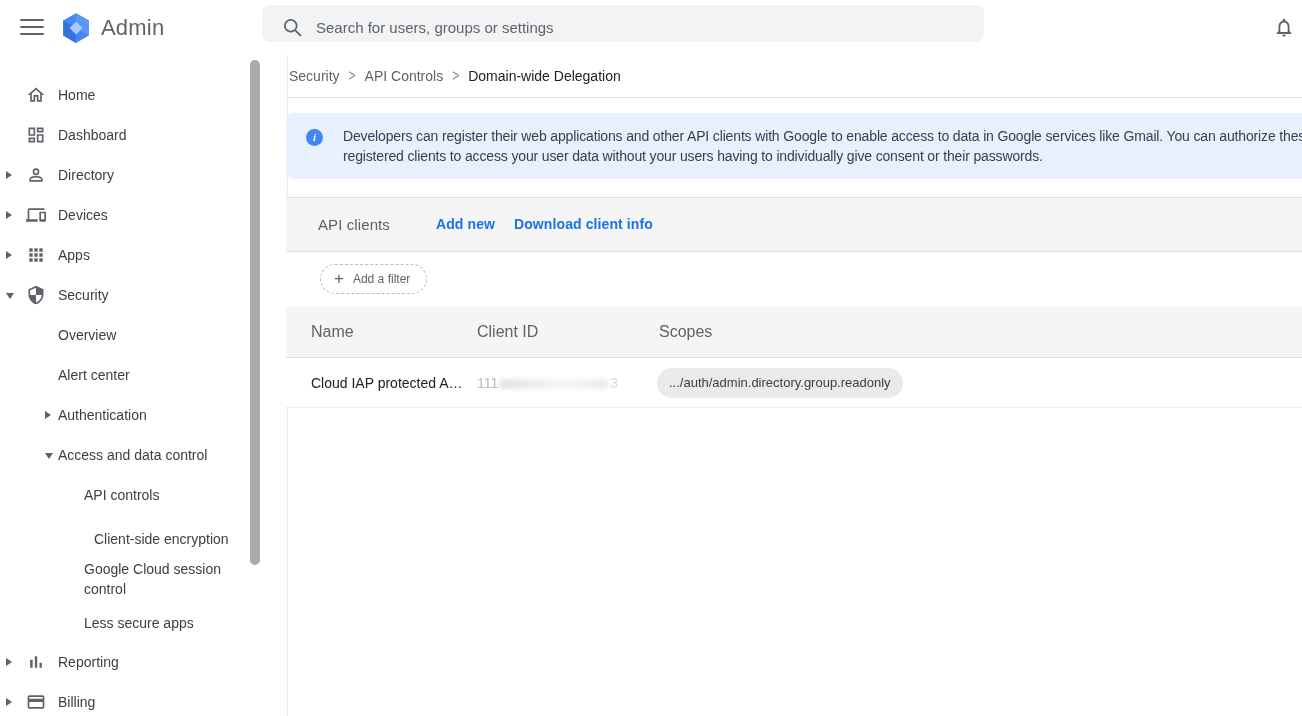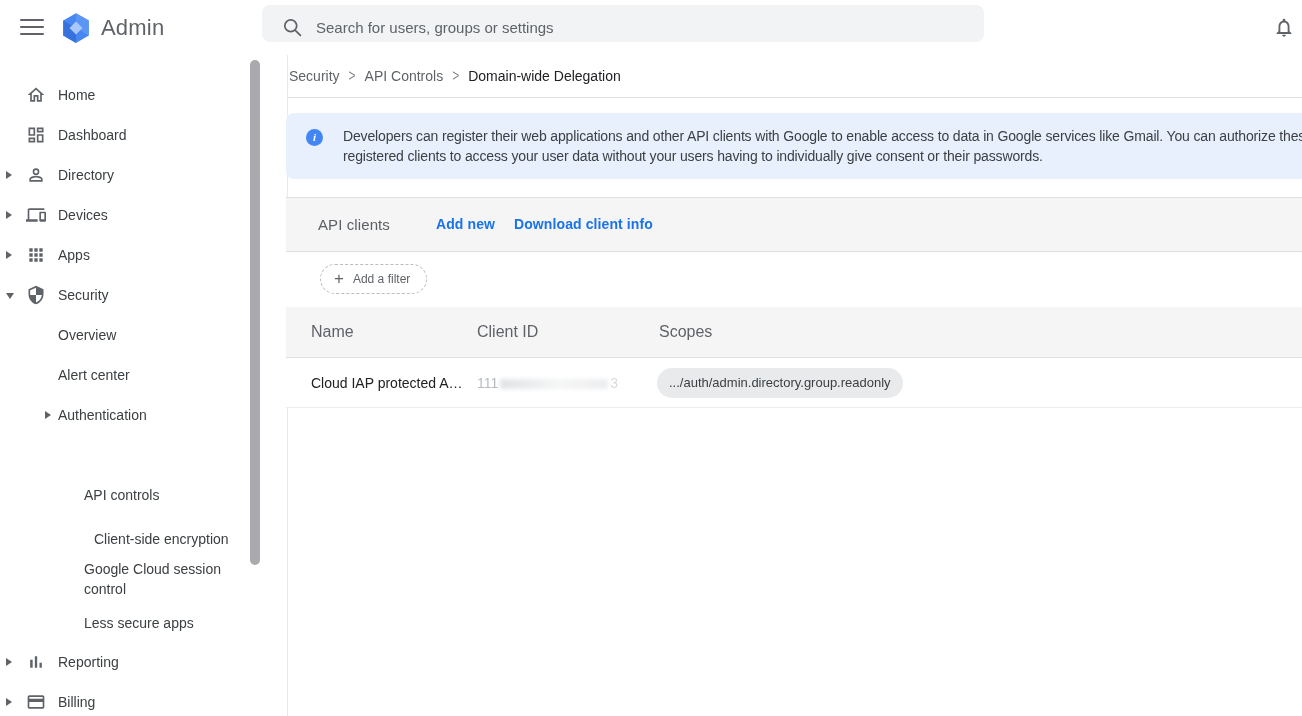--- a/index.html
+++ b/index.html
@@ -157,20 +157,24 @@
     <div class="nav-row" style="top: 260px;">
       <span class="nav-label l1">Overview</span>
     </div>
     <div class="nav-row" style="top: 300px;">
       <span class="nav-label l1">Alert center</span>
     </div>
     <div class="nav-row" style="top: 340px;">
       <span class="tri-right tri-l1"></span>
       <span class="nav-label l1">Authentication</span>
     </div>
+    <div class="nav-row" style="top: 380px;">
+      <span class="tri-down tri-l1"></span>
+      <span class="nav-label l1">Access and data control</span>
+    </div>
     <div class="nav-row" style="top: 420px;">
       <span class="nav-label l2">API controls</span>
     </div>
     <div class="nav-row" style="top: 464px; margin-left: 10px;">
       <span class="nav-label l2">Client-side encryption</span>
     </div>
     <div class="nav-row" style="top: 496px; height: 56px; padding-left: 12px;">
       <span class="nav-label l2 wrap2">Google Cloud session control</span>
     </div>
     <div class="nav-row" style="top: 587px;">

